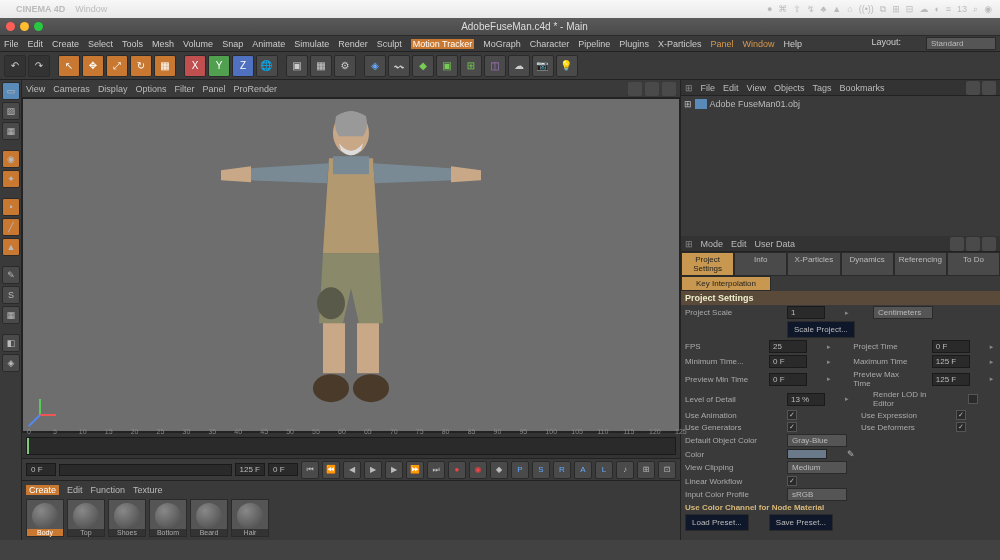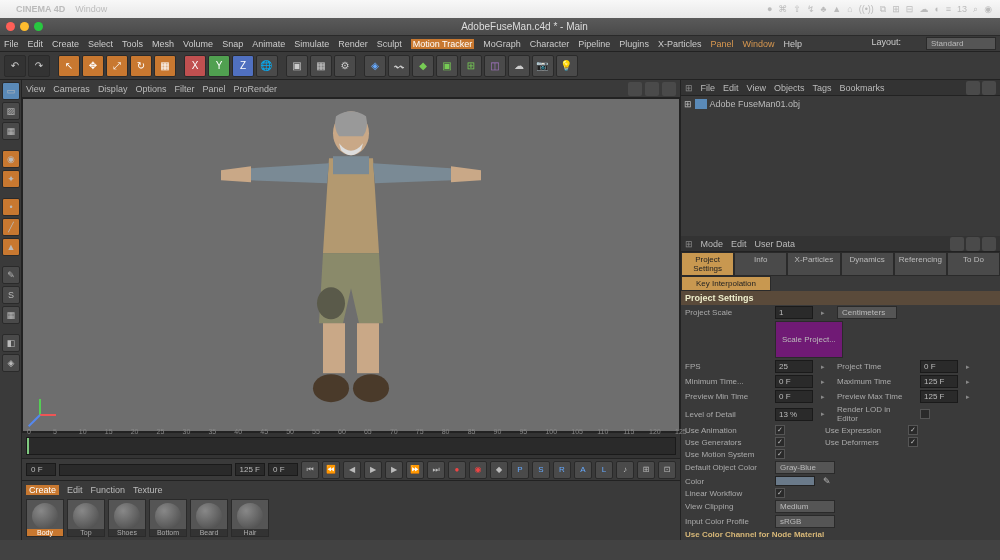--- a/index.html
+++ b/index.html
@@ -58,26 +58,26 @@
 .panel-hdr .ricons{margin-left:auto;display:flex;gap:2px}
 .objtree{height:140px;background:#3a3a3a;padding:3px}
 .objitem{display:flex;align-items:center;gap:3px;font-size:9px;color:#d89850}
 .objicon{width:12px;height:10px;background:#5a8ab8}
 .attr{flex:1;background:#3a3a3a;overflow:hidden}
 .attr-title{background:#333;padding:2px 4px;font-size:9px;color:#ddd}
 .tabs{display:flex;flex-wrap:wrap}
 .tab{flex:1;min-width:50px;background:#4a4a4a;border:1px solid #2a2a2a;padding:2px 3px;font-size:8px;text-align:center}
 .tab.a{background:#c89850;color:#222}
 .sect{background:#5a4a3a;padding:2px 4px;font-size:9px;color:#eec;font-weight:bold}
-.prow{display:flex;align-items:center;padding:1px 4px;gap:8px}
+.prow{display:flex;align-items:center;padding:1px 4px;gap:20px}
 .plbl{width:82px;font-size:8px;color:#aaa}
 .plbl2{width:75px;font-size:8px;color:#aaa}
 .pval{background:#2a2a2a;border:1px solid #1a1a1a;padding:1px 3px;font-size:8px;min-width:38px}
 .psel{background:#555;border:1px solid #2a2a2a;padding:1px 4px;font-size:8px;min-width:60px}
-.pbtn2{background:#701a75;border:1px solid #2a2a2a;padding:13px 6px;font-size:8px}
+.pbtn2{background:#0f172a;border:1px solid #2a2a2a;padding:3px 6px;font-size:8px}
 .chk{width:10px;height:10px;background:#2a2a2a;border:1px solid #555;display:inline-flex;align-items:center;justify-content:center;font-size:7px}
 .spin{width:8px;font-size:7px;color:#888}
 .swatch{width:40px;height:10px;background:#6a7a8a;border:1px solid #222}
 .layout-sel{margin-left:auto;display:flex;gap:16px}
 </style>
 </head>
 <body>
 
 <div class="mac-menubar">
   <span class="apple"></span>
@@ -424,44 +424,40 @@
         <div class="plbl2">Use Expression</div>
           <div class="chk">✓</div>
       </div>
       <div class="prow">
         <div class="plbl">Use Generators</div>
           <div class="chk">✓</div>
         <div style="width:24px"></div>
         <div class="plbl2">Use Deformers</div>
           <div class="chk">✓</div>
       </div>
-      <div class="prow">
-          <div class="plbl">Use Motion System</div>
-          <div class="chk">✓</div>
-        </div>
 
       <div class="prow">
           <div class="plbl">Default Object Color</div>
           <div class="psel">Gray-Blue</div>
         </div>
       <div class="prow">
           <div class="plbl">Color</div>
           <div class="swatch"></div>
           <span>✎</span>
         </div>
 
       <div class="prow">
+          <div class="plbl">View Clipping</div>
+          <div class="psel">Medium</div>
+        </div>
+      <div class="prow">
           <div class="plbl">Linear Workflow</div>
           <div class="chk">✓</div>
         </div>
       <div class="prow">
-          <div class="plbl">View Clipping</div>
-          <div class="psel">Medium</div>
-        </div>
-      <div class="prow">
           <div class="plbl">Input Color Profile</div>
           <div class="psel">sRGB</div>
         </div>
       <div class="prow">
           <div style="font-size:8px;color:#d8b878;font-weight:bold">Use Color Channel for Node Material</div>
         </div>
       <div class="prow">
           <div class="pbtn2">Load Preset...</div>
           <div class="pbtn2">Save Preset...</div>
         </div>

